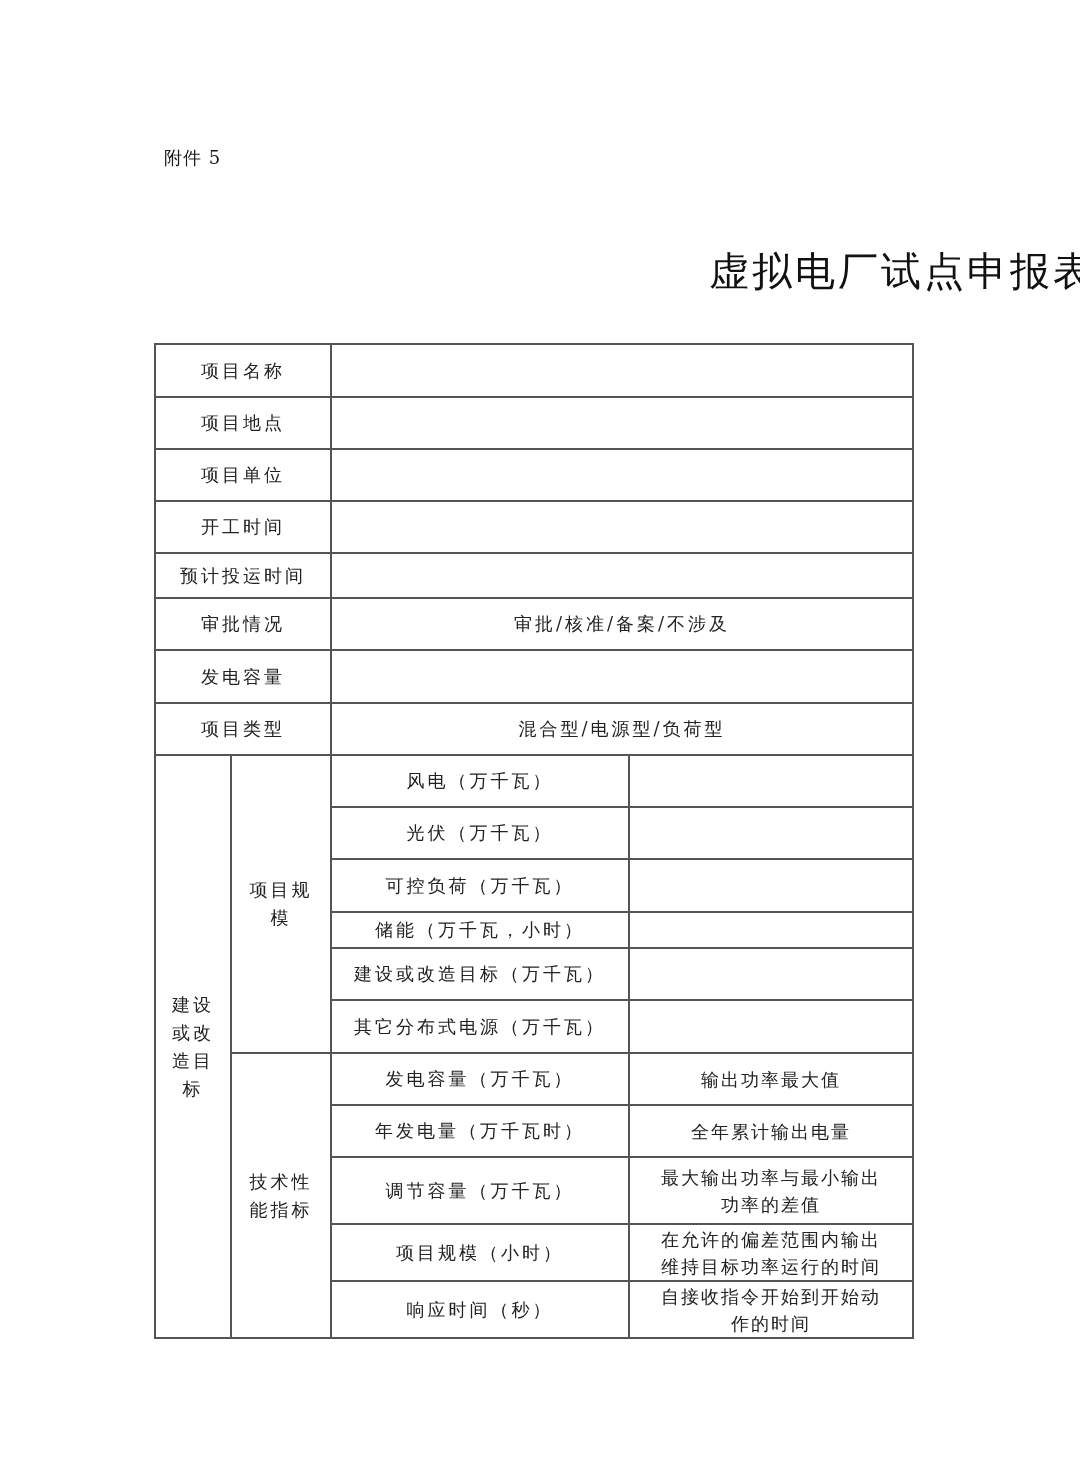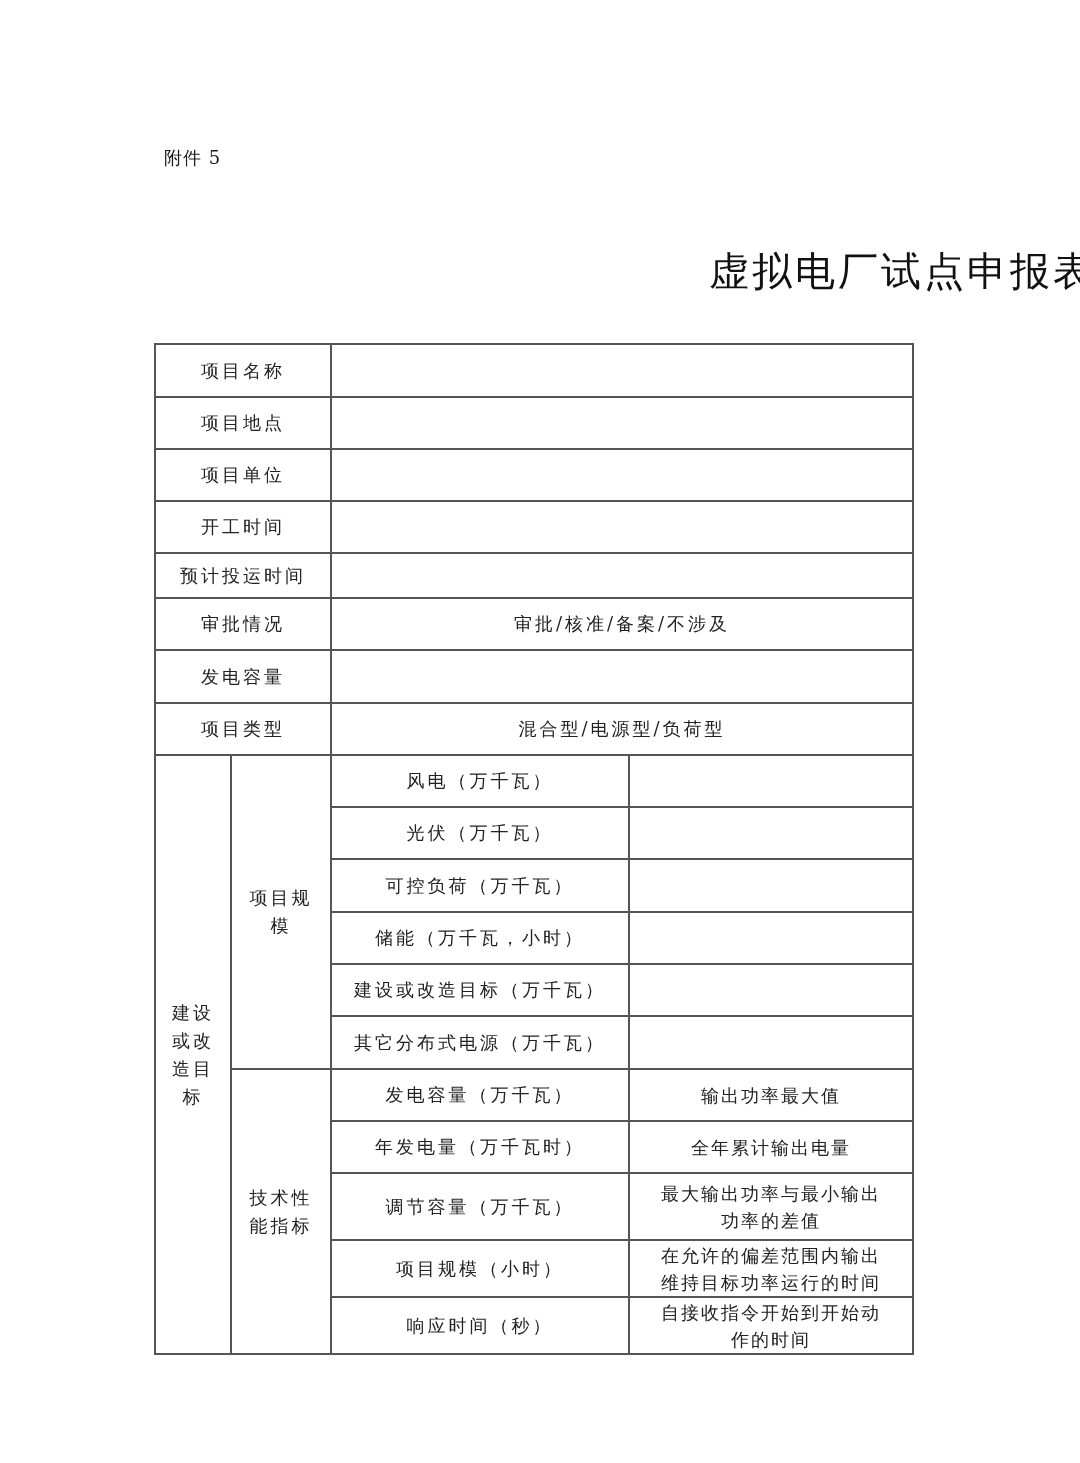--- a/index.html
+++ b/index.html
@@ -69,21 +69,21 @@
       <td></td>
     </tr>
     <tr style="height:52px">
       <td>光伏（万千瓦）</td>
       <td></td>
     </tr>
     <tr style="height:53px">
       <td>可控负荷（万千瓦）</td>
       <td></td>
     </tr>
-    <tr style="height:52px">
+    <tr style="height:36px">
       <td>储能（万千瓦，小时）</td>
       <td></td>
     </tr>
     <tr style="height:52px">
       <td>建设或改造目标（万千瓦）</td>
       <td></td>
     </tr>
     <tr style="height:53px">
       <td>其它分布式电源（万千瓦）</td>
       <td></td>

